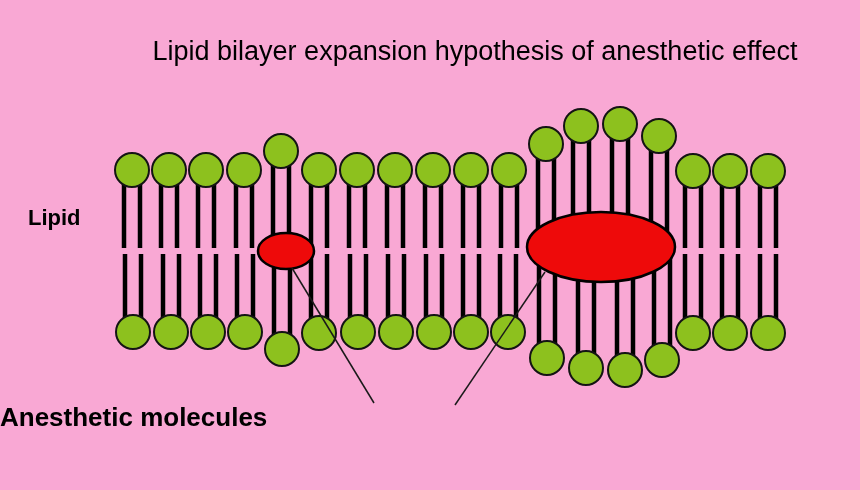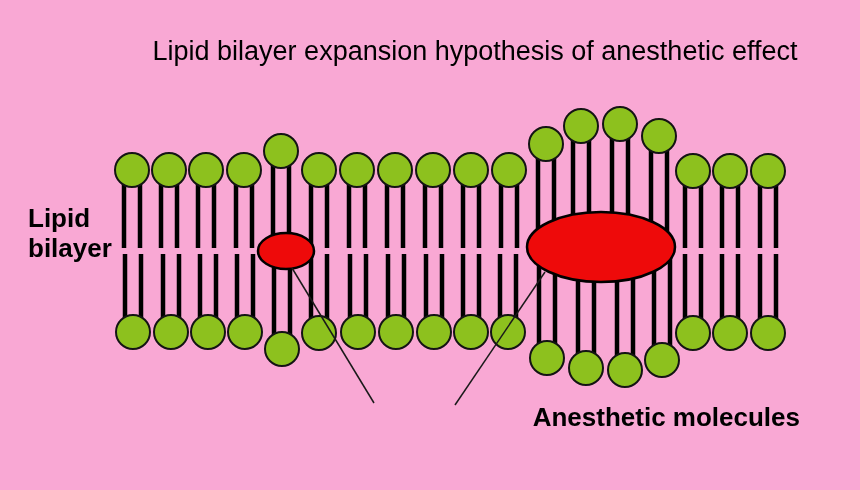--- a/index.html
+++ b/index.html
@@ -13,27 +13,27 @@
   #bilayer-svg{position:absolute;left:0;top:0;}
   .txt{position:absolute;color:#000;}
   #diagram-title{
     left:90px;top:36px;width:770px;
     text-align:center;
     font-size:27px;font-weight:400;
     white-space:nowrap;
   }
   #lipid-bilayer-label{
     left:28px;top:203px;
-    font-size:26px;font-weight:700;
+    font-size:22px;font-weight:700;
     line-height:30px;
   }
   #lipid-bilayer-label span{display:block;}
   #caption{
     left:0px;top:401px;width:800px;
-    text-align:right;
+    text-align:left;
     font-size:26px;font-weight:700;
     line-height:32px;
   }
   #caption span{display:block;white-space:nowrap;}
 </style>
 </head>
 <body>
 
 <div id="stage">
 
@@ -149,20 +149,19 @@
       <ellipse cx="286" cy="251" rx="28" ry="18" fill="#ee0a0a" stroke="#000000" stroke-width="2.5"></ellipse>
       <ellipse cx="601" cy="247" rx="74" ry="35" fill="#ee0a0a" stroke="#000000" stroke-width="2.5"></ellipse>
       <line x1="292" y1="268" x2="374" y2="403" stroke="#1a1a1a" stroke-width="1.5"></line>
       <line x1="545" y1="272" x2="455" y2="405" stroke="#1a1a1a" stroke-width="1.5"></line>
     </svg>
 
   <div id="diagram-title" class="txt">Lipid bilayer expansion hypothesis of anesthetic effect</div>
 
   <div id="lipid-bilayer-label" class="txt">
     <span>Lipid</span>
-    <span>bilayer</span>
   </div>
 
   <div id="caption" class="txt">
     <span>Anesthetic molecules</span>
   </div>
 
 </div>
 
 </body></html>

